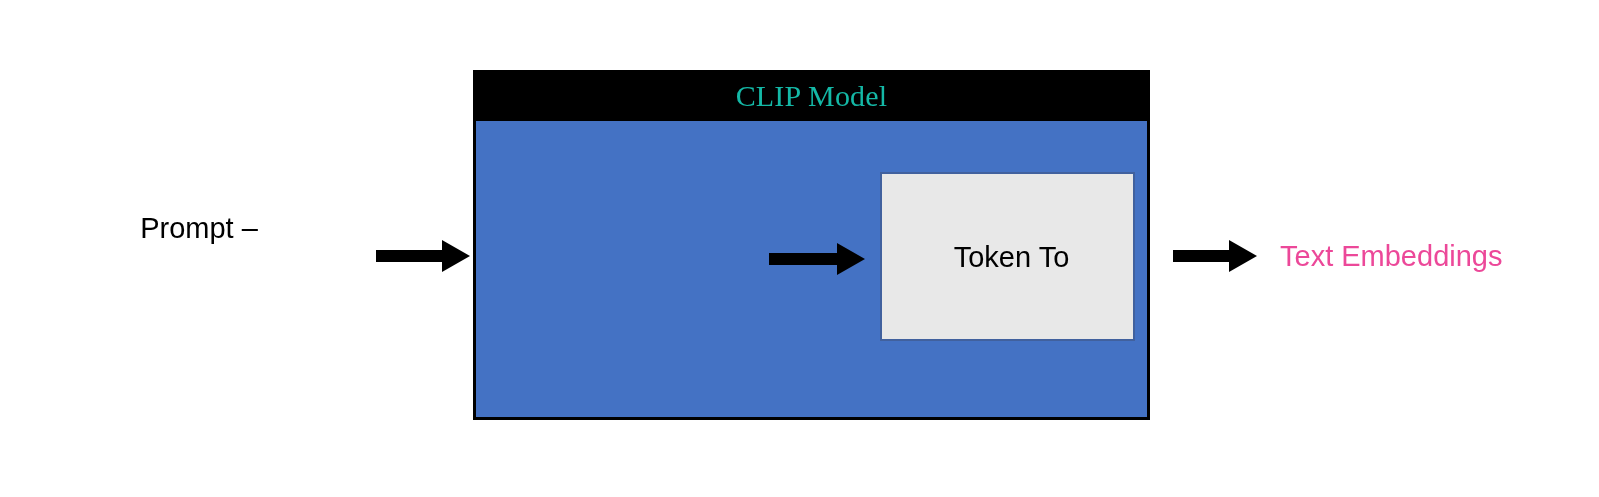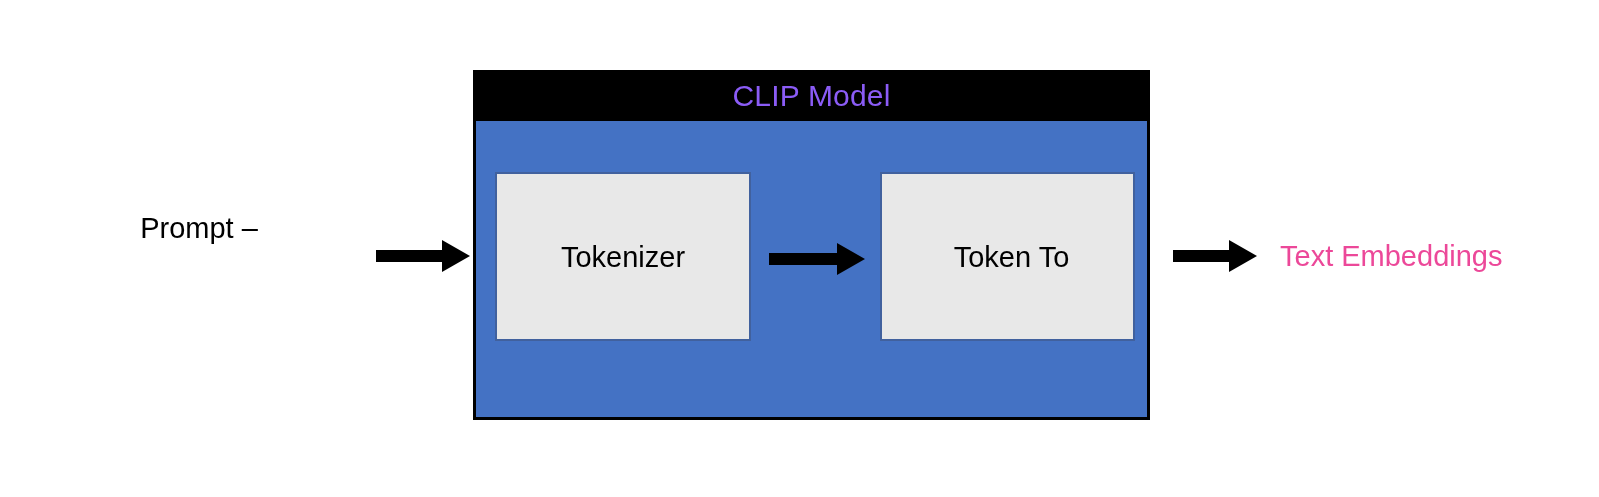--- a/index.html
+++ b/index.html
@@ -59,25 +59,26 @@
     border: 3px solid #000000;
     background: #4472C4;
   }
   .clip-header {
     position: absolute;
     left: -3px;
     top: -3px;
     width: 677px;
     height: 51px;
     background: #000000;
-    color: #8b5cf6;
+    color: #14b8a6;
     font-size: 30px;
     line-height: 51px;
     text-align: center;
     letter-spacing: 0.2px;
+    font-family: Liberation Serif, serif;
   }
 
   
   .stage-box {
     position: absolute;
     box-sizing: border-box;
     background: #E8E8E8;
     border: 2px solid #41619E;
     display: flex;
     align-items: center;
@@ -125,25 +126,20 @@
   <div class="arrow arrow-input">
     <svg width="96" height="44" viewBox="0 0 96 44" xmlns="http://www.w3.org/2000/svg">
       <path d="M0 16 L66 16 L66 6 L94 22 L66 38 L66 28 L0 28 Z" fill="#000000"></path>
     </svg>
   </div>
 
   <div class="clip-model">
 
     <div class="clip-header">CLIP Model</div>
 
-    <div class="stage-box stage-tokenizer">
-      <span>
-        <span class="stage-text">Tokenizer</span>
-      </span>
-    </div>
 
     <div class="arrow arrow-middle" style="left:293px; top:164px;">
       <svg width="98" height="44" viewBox="0 0 98 44" xmlns="http://www.w3.org/2000/svg">
         <path d="M0 16 L68 16 L68 6 L96 22 L68 38 L68 28 L0 28 Z" fill="#000000"></path>
       </svg>
     </div>
 
     <div class="stage-box stage-embedding">
       <span>
         <span class="stage-text">Token To</span>

